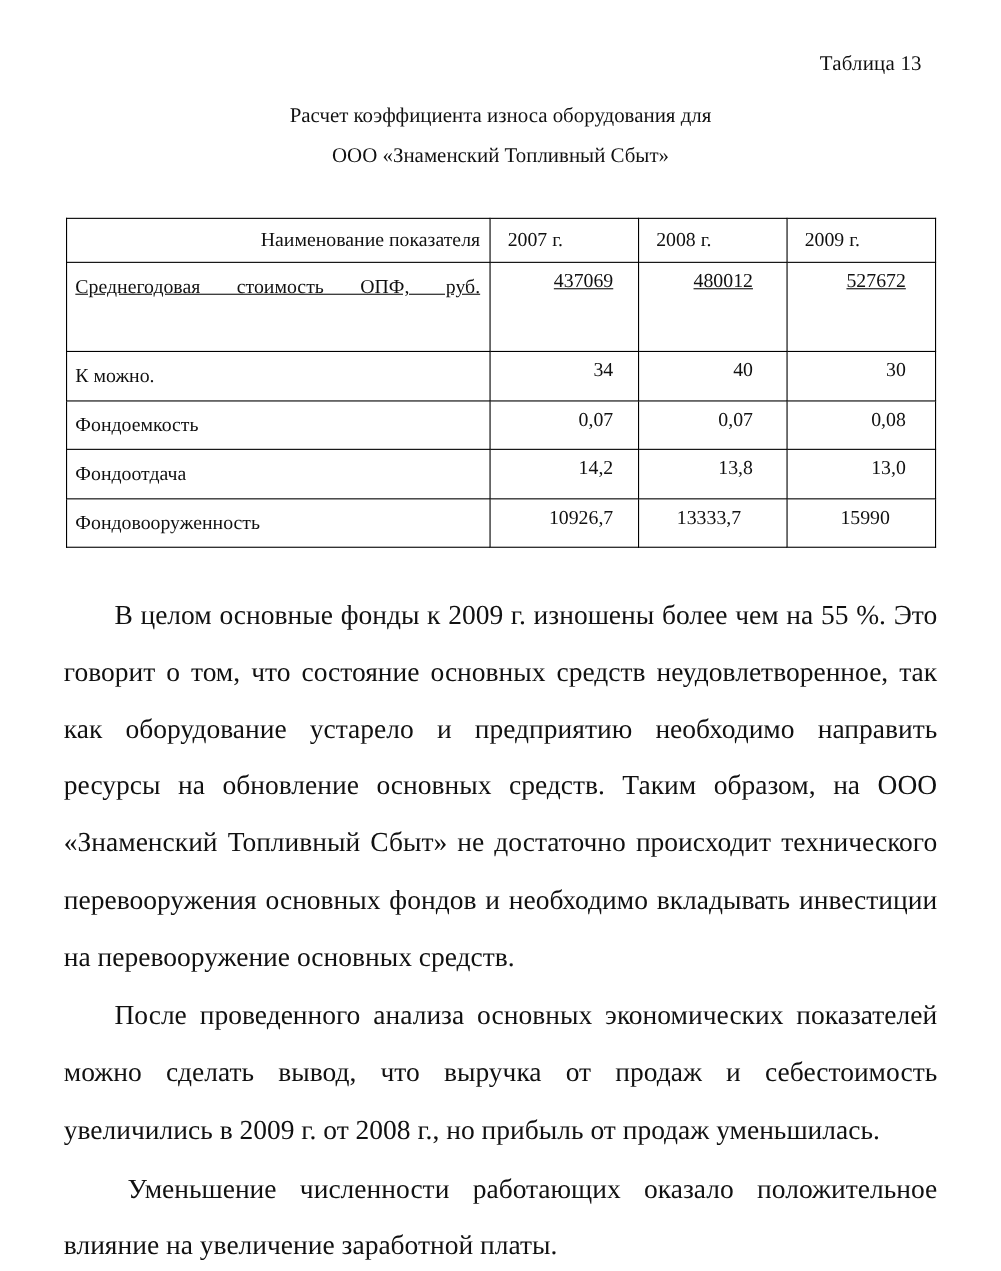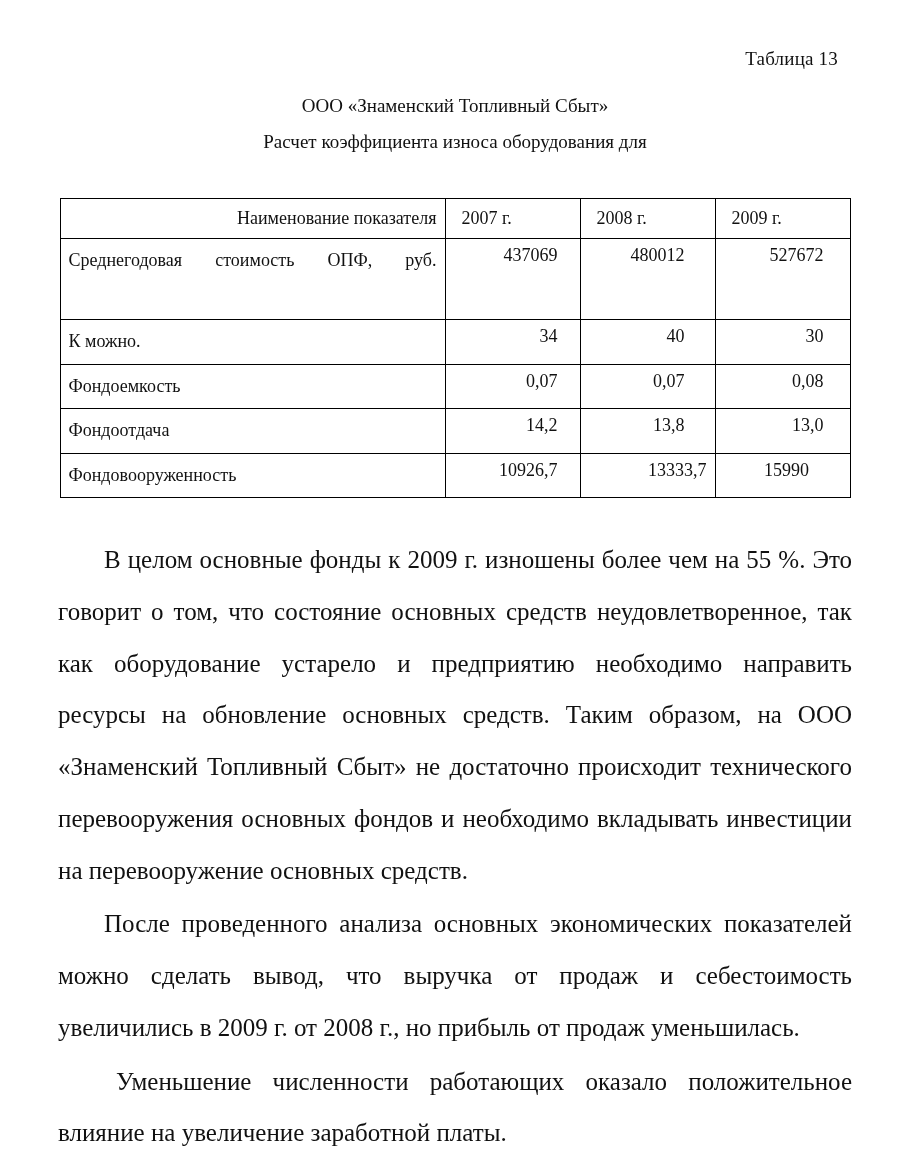--- a/index.html
+++ b/index.html
@@ -66,21 +66,21 @@
   }
   td.num {
     text-align: right;
     padding-right: 18px;
     white-space: nowrap;
   }
   td.num.c1 { padding-right: 22px; }
   td.num.c2 { padding-right: 30px; }
   td.num.c3 { padding-right: 26px; }
   .row-tall-1 td { height: 112px; }
-  .row-tall-2 td { height: 68px; }
+  .row-tall-2 td { height: 68px; text-decoration: underline; }
   .body-text {
     margin-top: 36px;
     font-size: 25px;
     line-height: 2.07;
     text-align: justify;
   }
   .body-text p {
     margin: 0 0 2px 0;
     text-indent: 46px;
   }
@@ -89,22 +89,22 @@
   }
 </style>
 </head>
 <body>
 
 <div class="page">
 
   <div class="table-caption">Таблица 13</div>
 
   <div class="title-block">
+    <div>Расчет коэффициента износа оборудования для</div>
     <div>ООО «Знаменский Топливный Сбыт»</div>
-    <div>Расчет коэффициента износа оборудования для</div>
   </div>
 
   <table class="data">
     <colgroup>
       <col style="width:385px">
       <col style="width:135px">
       <col style="width:135px">
       <col style="width:135px">
     </colgroup>
     <thead>
@@ -136,21 +136,21 @@
       </tr>
       <tr>
         <td class="label plain">Фондоотдача</td>
         <td class="num c1">14,2</td>
         <td class="num c2">13,8</td>
         <td class="num c3">13,0</td>
       </tr>
       <tr>
         <td class="label plain">Фондовооруженность</td>
         <td class="num c1">10926,7</td>
-        <td class="num" style="text-align:right;padding-left:2px">13333,7</td>
+        <td class="num" style="text-align:center;padding-left:2px">13333,7</td>
         <td class="num" style="text-align:center;padding-left:16px">15990</td>
       </tr>
     </tbody>
   </table>
 
   <div class="body-text">
     <p>В целом основные фонды  к 2009 г. изношены более чем на  55 %. Это говорит о том, что состояние основных средств неудовлетворенное, так как оборудование устарело и предприятию необходимо направить ресурсы на обновление основных средств. Таким образом, на ООО «Знаменский Топливный Сбыт»  не достаточно происходит технического перевооружения основных фондов и необходимо вкладывать инвестиции на перевооружение основных средств.</p>
     <p>После проведенного анализа основных экономических показателей можно сделать вывод, что выручка от продаж и себестоимость увеличились в 2009 г. от 2008 г., но прибыль от продаж уменьшилась.</p>
     <p class="indent-wide">Уменьшение численности работающих оказало положительное влияние на увеличение заработной платы.</p>
   </div>

